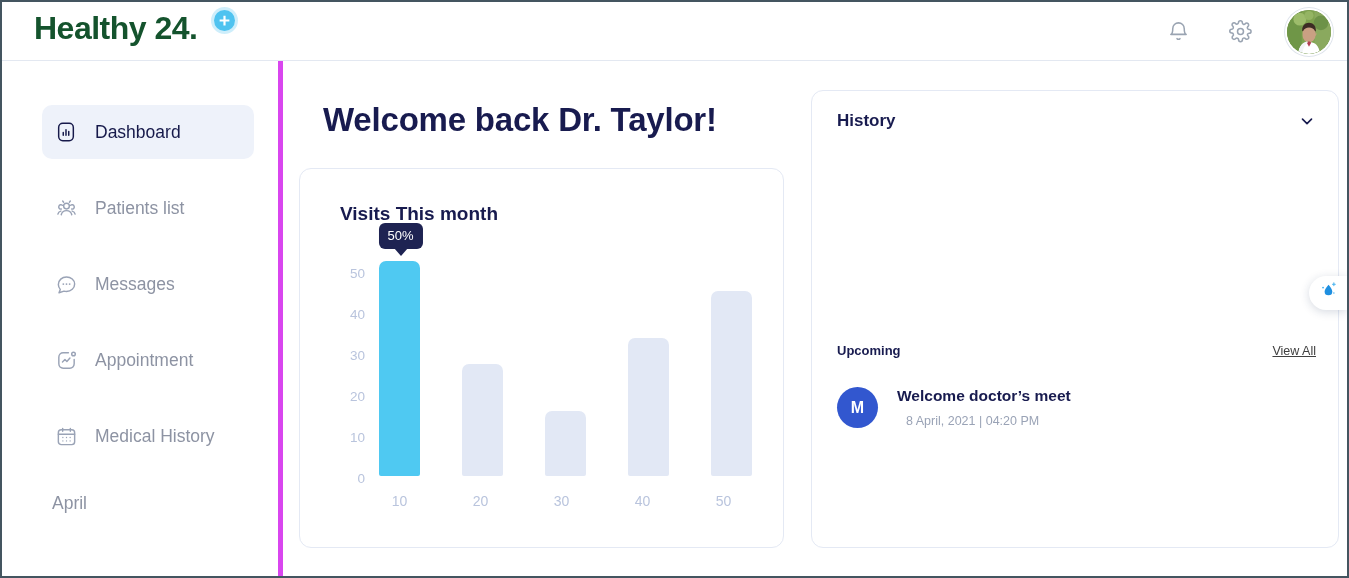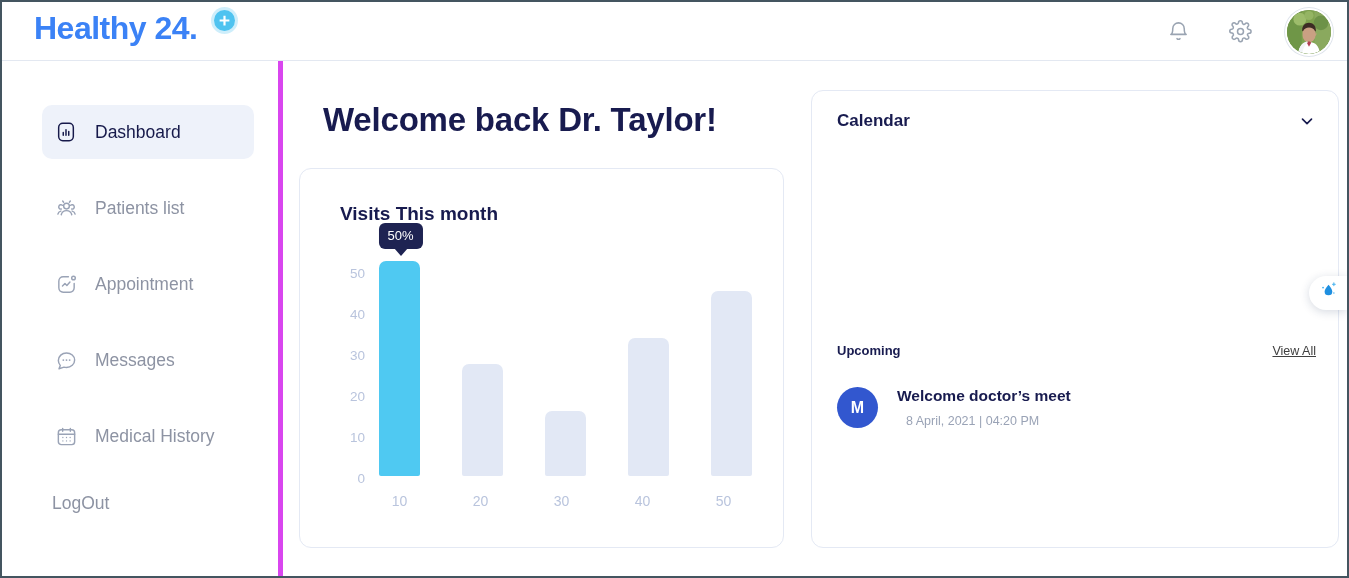--- a/index.html
+++ b/index.html
@@ -24,21 +24,21 @@
     background: #ffffff;
     border-bottom: 1px solid #e3e8f1;
     display: flex; align-items: center;
   }
   .logo-wrap {
     position: absolute; left: 32px; top: 6px;
     display: flex; align-items: flex-start;
   }
   .logo-text {
     font-size: 32px; font-weight: bold; letter-spacing: -0.5px;
-    color: #3b82f6; line-height: 40px;
+    color: #14532d; line-height: 40px;
   }
   .logo-badge {
     position: absolute; left: 180px; top: 2px;
     width: 21px; height: 21px; border-radius: 50%;
     background: #4fc3f0; display: flex; align-items: center; justify-content: center;
     box-shadow: 0 0 0 3px rgba(79,195,240,.28);
   }
   .logo-badge svg { display: block; }
 
   .header-actions {
@@ -295,59 +295,59 @@
           <path d="M3 17.8c.4-1.8 1.5-2.8 3.1-3.1M21 17.8c-.4-1.8-1.5-2.8-3.1-3.1"></path>
           <path d="M9 5.4 8 4.2M15 5.4l1-1.2"></path>
         </svg>
       </span>
       <span>Patients list</span>
     </div>
 
     <div class="nav-item">
       <span class="nav-icon">
         <svg width="23" height="23" viewBox="0 0 24 24" fill="none" stroke="#9aa3b6" stroke-width="1.5" stroke-linecap="round" stroke-linejoin="round">
-          <path d="M20 11v4.5a4.5 4.5 0 0 1-4.5 4.5h-7A4.5 4.5 0 0 1 4 15.5v-7A4.5 4.5 0 0 1 8.5 4H14"></path>
-          <path d="M7.8 13.6 10.4 11l2 2 3.2-3.6"></path>
-          <circle cx="19.3" cy="5.2" r="1.9"></circle>
-        </svg>
-      </span>
-      <span>Appointment</span>
-    </div>
-
-    <div class="nav-item">
-      <span class="nav-icon">
-        <svg width="23" height="23" viewBox="0 0 24 24" fill="none" stroke="#9aa3b6" stroke-width="1.5" stroke-linecap="round" stroke-linejoin="round">
           <path d="M20.5 11.4c0 4.4-3.8 7.9-8.5 7.9a9.6 9.6 0 0 1-2.6-.35L4.2 20.6l1.3-3.5a7.6 7.6 0 0 1-2-5.1c0-4.4 3.8-7.9 8.5-7.9s8.5 3.5 8.5 7.3z"></path>
           <circle cx="8.7" cy="11.6" r=".95" fill="#9aa3b6" stroke="none"></circle>
           <circle cx="12" cy="11.6" r=".95" fill="#9aa3b6" stroke="none"></circle>
           <circle cx="15.3" cy="11.6" r=".95" fill="#9aa3b6" stroke="none"></circle>
         </svg>
       </span>
       <span>Messages</span>
+    </div>
+
+    <div class="nav-item">
+      <span class="nav-icon">
+        <svg width="23" height="23" viewBox="0 0 24 24" fill="none" stroke="#9aa3b6" stroke-width="1.5" stroke-linecap="round" stroke-linejoin="round">
+          <path d="M20 11v4.5a4.5 4.5 0 0 1-4.5 4.5h-7A4.5 4.5 0 0 1 4 15.5v-7A4.5 4.5 0 0 1 8.5 4H14"></path>
+          <path d="M7.8 13.6 10.4 11l2 2 3.2-3.6"></path>
+          <circle cx="19.3" cy="5.2" r="1.9"></circle>
+        </svg>
+      </span>
+      <span>Appointment</span>
     </div>
 
     <div class="nav-item">
       <span class="nav-icon">
         <svg width="23" height="23" viewBox="0 0 24 24" fill="none" stroke="#9aa3b6" stroke-width="1.5" stroke-linecap="round" stroke-linejoin="round">
           <rect x="3.5" y="5" width="17" height="15.5" rx="3"></rect>
           <path d="M3.5 9.6h17"></path>
           <path d="M8 3.5v3M16 3.5v3"></path>
           <circle cx="8.2" cy="13" r=".7" fill="#9aa3b6" stroke="none"></circle>
           <circle cx="12" cy="13" r=".7" fill="#9aa3b6" stroke="none"></circle>
           <circle cx="15.8" cy="13" r=".7" fill="#9aa3b6" stroke="none"></circle>
           <circle cx="8.2" cy="16.6" r=".7" fill="#9aa3b6" stroke="none"></circle>
           <circle cx="12" cy="16.6" r=".7" fill="#9aa3b6" stroke="none"></circle>
           <circle cx="15.8" cy="16.6" r=".7" fill="#9aa3b6" stroke="none"></circle>
         </svg>
       </span>
       <span>Medical History</span>
     </div>
 
     <div class="nav-logout">
-      <span>LogOut</span>
+      <span>April</span>
     </div>
   </div>
 
   <div class="main">
 
     <div class="welcome">Welcome back Dr. Taylor!</div>
 
     <div class="chart-card">
       <div class="chart-title">Visits This month</div>
 
@@ -386,21 +386,21 @@
           <span class="x-label">20</span>
           <span class="x-label">30</span>
           <span class="x-label">40</span>
           <span class="x-label">50</span>
         </div>
       </div>
     </div>
 
     <div class="calendar-card">
       <div class="calendar-head">
-        <span class="calendar-title">Calendar</span>
+        <span class="calendar-title">History</span>
         <span class="chevron">
           <svg width="18" height="18" viewBox="0 0 24 24" fill="none" stroke="#181b4f" stroke-width="2.2" stroke-linecap="round" stroke-linejoin="round">
             <path d="M6 9.5 12 15.5l6-6"></path>
           </svg>
         </span>
       </div>
 
       <div class="upcoming-head">
         <span class="upcoming-title">Upcoming</span>
         <span class="view-all">View All</span>

